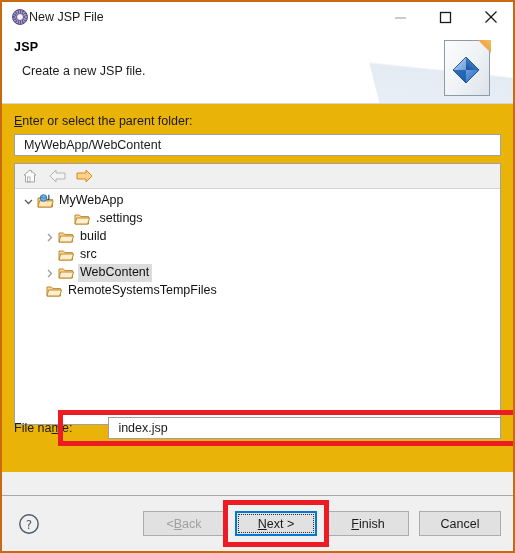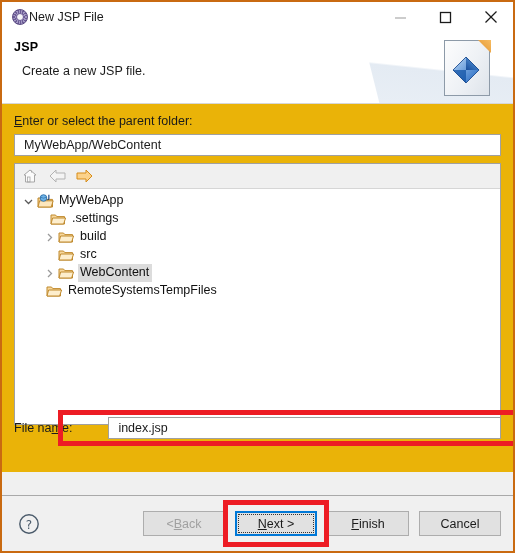--- a/index.html
+++ b/index.html
@@ -442,21 +442,21 @@
               <path d="M1 4 L6 4 L7.2 5.4 L15.5 5.4 L15.5 13 L1 13 Z" fill="#f6cf8c" stroke="#c08a2e" stroke-width="1"></path>
               <path d="M2.6 6.8 L16.2 6.8 L14.2 13 L1 13 Z" fill="#fde7bd" stroke="#c08a2e" stroke-width="1"></path>
               <circle cx="6.5" cy="4" r="3.3" fill="#6fb4e8" stroke="#2d6ea8" stroke-width="0.9"></circle>
               <path d="M3.4 3.2 Q6.5 5.2 9.6 3.2" fill="none" stroke="#2d6ea8" stroke-width="0.7"></path>
               <text x="10.8" y="5.2" font-family="DejaVu Sans" font-size="6" fill="#123d7a" font-weight="bold">J</text>
             </svg>
           </span>
           <span class="tree-label">MyWebApp</span>
         </div>
 
-        <div class="tree-row" style="padding-left:19px;">
+        <div class="tree-row" style="padding-left:43px;">
           <span class="twisty"></span>
           <span class="tree-icon">
             <svg width="16" height="14" viewBox="0 0 16 14">
               <path d="M1 3 L5.5 3 L6.8 4.6 L14.5 4.6 L14.5 12 L1 12 Z" fill="#f7d79b" stroke="#c08a2e" stroke-width="1"></path>
               <path d="M2.6 6 L15.6 6 L13.6 12 L1 12 Z" fill="#fdeecd" stroke="#c08a2e" stroke-width="1"></path>
             </svg>
           </span>
           <span class="tree-label">.settings</span>
         </div>
 

